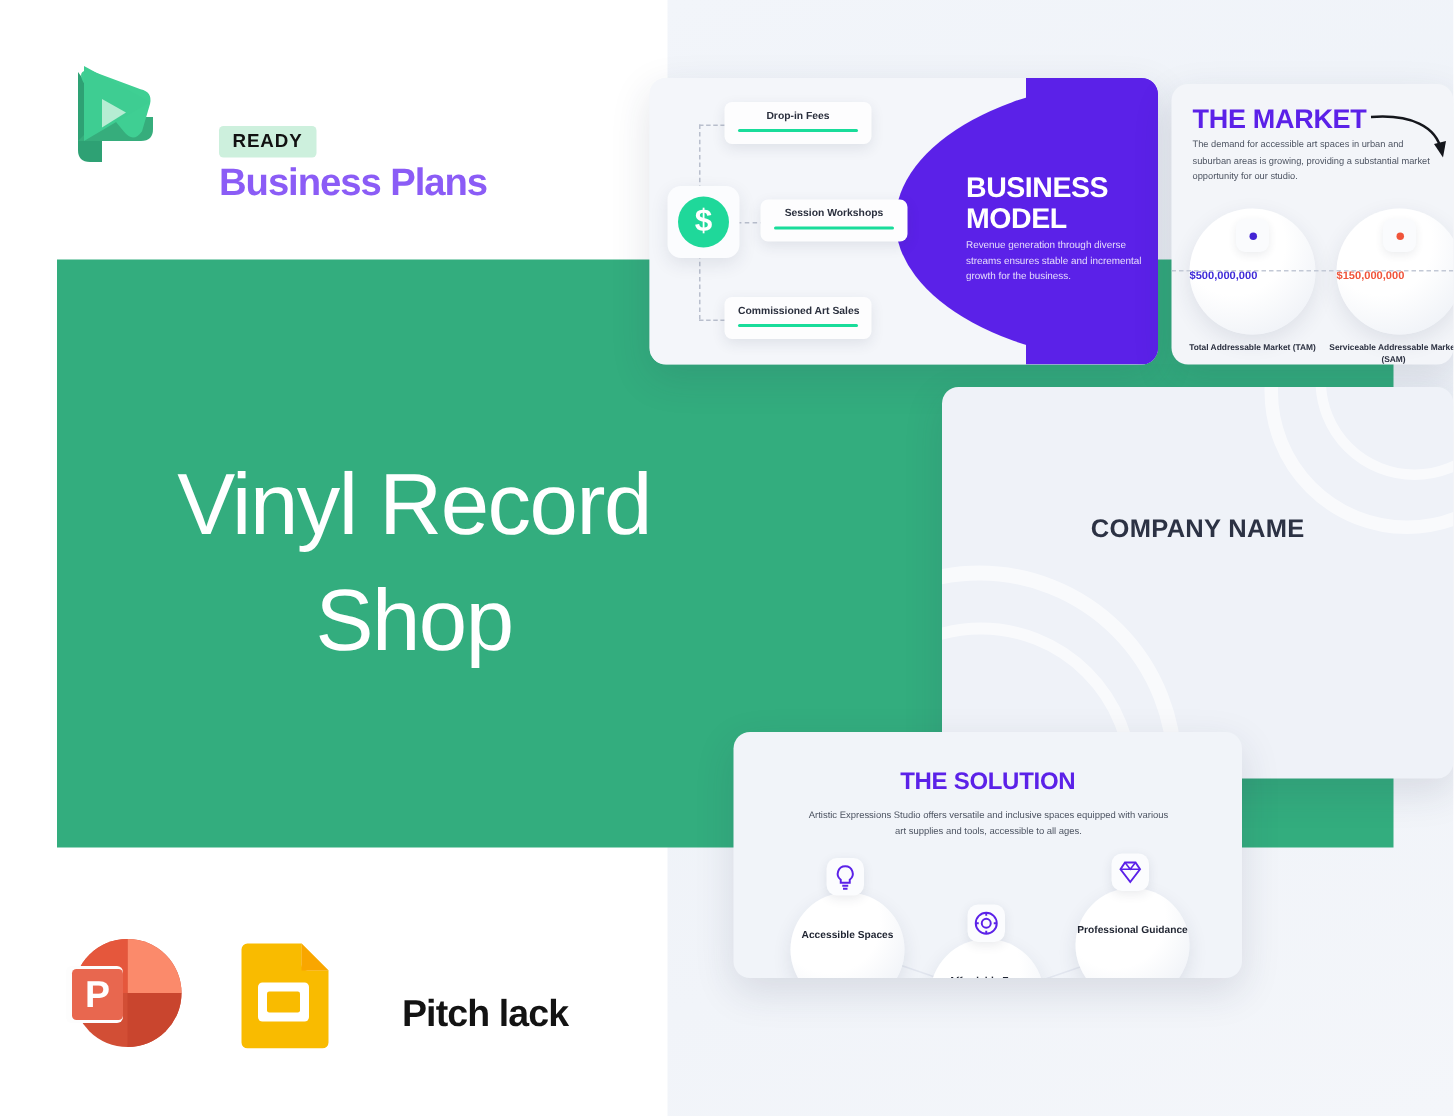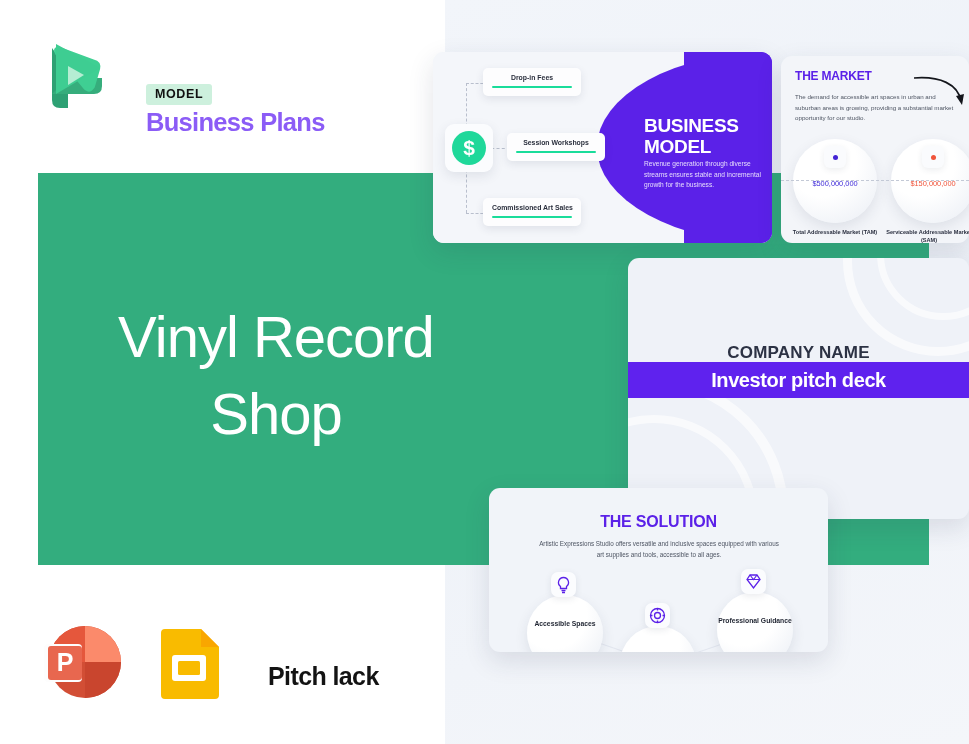--- a/index.html
+++ b/index.html
@@ -90,34 +90,34 @@
   }
   .bm-dollar {
     position:absolute; left:7px; top:7px; width:34px; height:34px;
     border-radius:50%; background:#1fd89a; color:#fff;
     font-size:21px; font-weight:700; line-height:33px; text-align:center;
   }
   .dash { position:absolute; border-color:#b9bfcd; }
 
   
   .s-mk { left:781px; top:56px; width:188px; height:187px; }
-  .mk-title { position:absolute; left:14px; top:13px; font-size:12px; font-weight:700;
+  .mk-title { position:absolute; left:14px; top:13px; font-size:18px; font-weight:700;
               color:#5b21e8; letter-spacing:-.2px;text-align:right; }
   .mk-desc { position:absolute; left:14px; top:36px; width:160px;
              font-size:6.2px; line-height:1.72; color:#4d5462; }
   .mk-arrow { position:absolute; left:131px; top:18px; width:54px; height:36px; }
   .mk-circ { position:absolute; top:83px; width:84px; height:84px; border-radius:50%;
              background:radial-gradient(circle at 35% 28%,#ffffff 42%,#e9edf4 100%);
              box-shadow:0 5px 14px rgba(40,50,80,.10); }
   .mk-c1 { left:12px; } .mk-c2 { left:110px; }
   .mk-dotcard { position:absolute; left:31px; top:7px; width:22px; height:22px;
                 background:#fafbfd; border-radius:6px; box-shadow:0 2px 6px rgba(40,50,80,.09); }
   .mk-dot { position:absolute; left:8.5px; top:8.5px; width:5px; height:5px; border-radius:50%; }
-  .mk-val { position:absolute; left:0; top:40px; width:100%; text-align:center;
-            font-size:7.4px; font-weight:400; }
+  .mk-val { position:absolute; left:0; top:40px; width:100%; 
+            font-size:7.4px; font-weight:700; }
   .mk-cap { position:absolute; top:172px; width:96px; text-align:center;
             font-size:5.6px; font-weight:700; line-height:1.5; color:#2b3040; }
   .mk-cap1 { left:6px; } .mk-cap2 { left:100px; }
 
   
   .s-cn { left:628px; top:258px; width:341px; height:261px; background:#eff2f8; }
   .cn-rings { position:absolute; inset:0; overflow:hidden; }
   .ring { position:absolute; border-radius:50%; border:9px solid rgba(255,255,255,.62); }
   .cn-company {
     position:absolute; left:0; top:85px; width:100%; text-align:center;
@@ -164,21 +164,21 @@
   <div class="backdrop"></div>
 
   <div class="logo-wrap">
     <svg class="logo-mark" viewBox="0 0 66 76">
       <path d="M14 12 L14 64 Q14 72 22 72 L30 72 L30 34 Z" fill="#2ea174"></path>
       <path d="M14 58 L56 58 Q64 58 64 50 L64 42 L30 42 Z" fill="#36ad7c"></path>
       <path d="M22 10 Q14 10 18 18 L44 52 Q50 60 56 52 L62 34 Q64 26 56 24 Z" fill="#3fcf93" transform="rotate(-2 40 32)"></path>
       <path d="M18 8 L62 32 L18 58 Z" fill="#3ecd92"></path>
       <path d="M30 30 L46 39 L30 49 Z" fill="#b6edd3"></path>
     </svg>
-    <div class="ready-badge">MODEL</div>
+    <div class="ready-badge">READY</div>
     <div class="brand-name">
       <span>Business Plans</span>
     </div>
   </div>
 
   <div class="green-panel"></div>
   <div class="hero-title">Vinyl Record Shop</div>
 
   <div class="slide s-bm">
     <div class="bm-left"></div>
@@ -239,23 +239,20 @@
   </div>
 
   <div class="slide s-cn">
     <div class="cn-rings">
       <div class="ring" style="right:-64px; top:-92px; width:190px; height:190px;"></div>
       <div class="ring" style="right:-40px; top:-70px; width:132px; height:132px; border-width:7px;"></div>
       <div class="ring" style="left:-110px; bottom:-128px; width:270px; height:270px; border-width:10px;"></div>
       <div class="ring" style="left:-78px; bottom:-104px; width:208px; height:208px; border-width:8px;"></div>
     </div>
     <div class="cn-company">COMPANY NAME</div>
-    <div class="cn-band">
-      <span>Investor pitch deck</span>
-    </div>
   </div>
 
   <div class="slide s-sol">
     <div class="sol-title">THE SOLUTION</div>
     <div class="sol-desc">Artistic Expressions Studio offers versatile and inclusive spaces equipped with various art supplies and tools, accessible to all ages.</div>
 
     <div class="sol-link" style="left:106px; top:160px; width:40px; transform:rotate(19deg);"></div>
     <div class="sol-link" style="left:200px; top:160px; width:40px; transform:rotate(-19deg);"></div>
 
     <div class="sol-node sol-n1">

